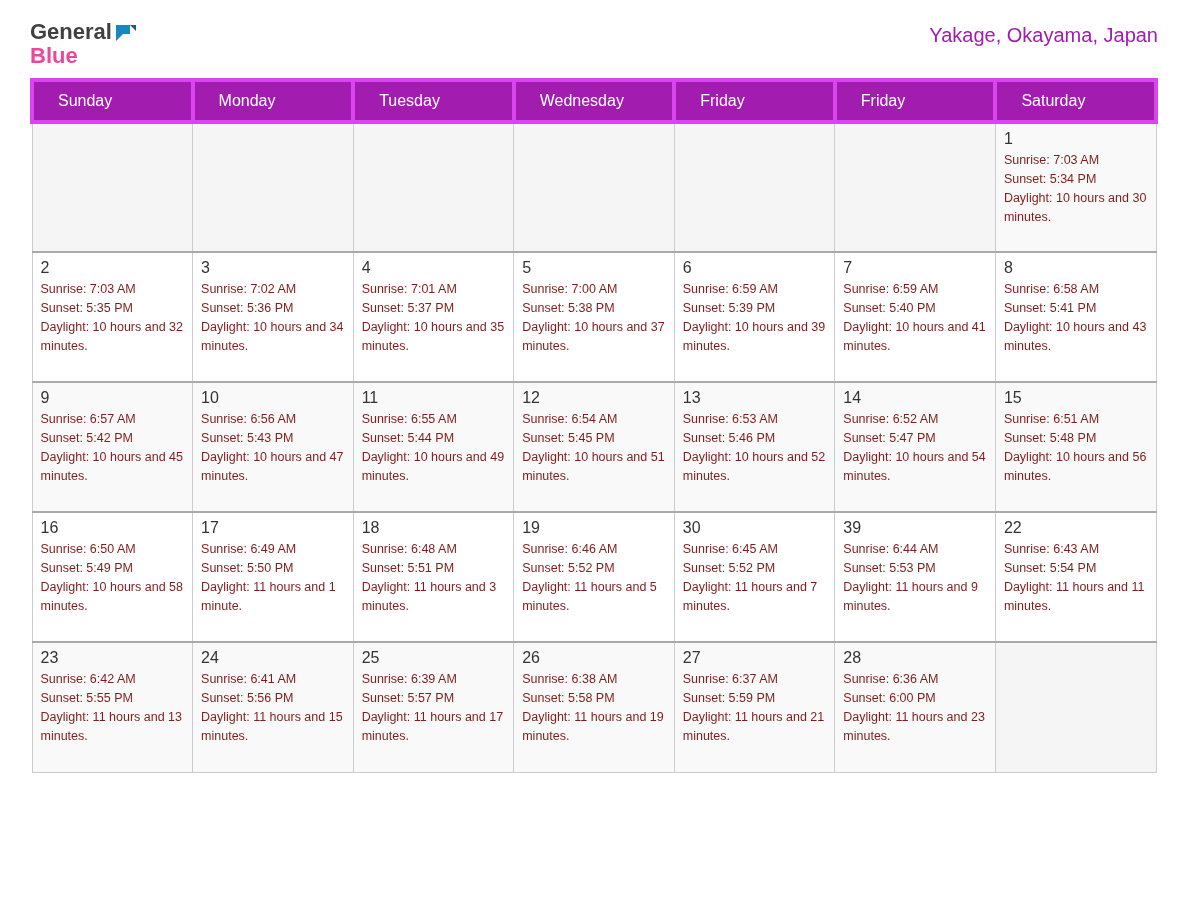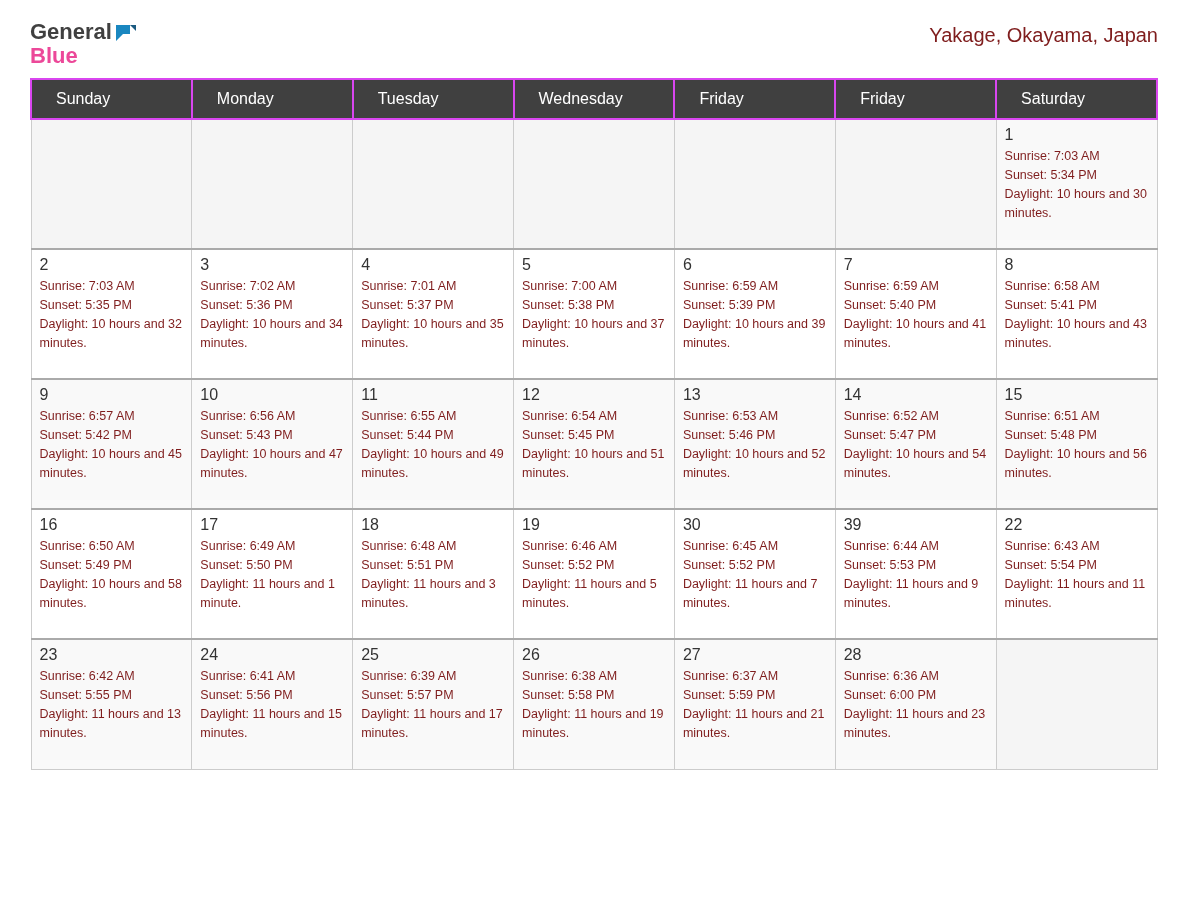--- a/index.html
+++ b/index.html
@@ -40,36 +40,36 @@
       text-align: right;
     }
     .month-year {
       font-size: 48px;
       font-weight: normal;
       color: #222;
       line-height: 1.1;
     }
     .location {
       font-size: 20px;
-      color: #7f1d1d;
+      color: #a21caf;
       margin-top: 4px;
     }
     .calendar {
       width: 100%;
       border-collapse: collapse;
       margin-top: 8px;
     }
     .calendar thead th {
-      background-color: #404040;
+      background-color: #a21caf;
       color: #fff;
       padding: 10px 24px;
       text-align: left;
       font-size: 16px;
       font-weight: normal;
-      border: 2px solid #d946ef;
+      border: 4px solid #d946ef;
     }
     .calendar tbody td {
       vertical-align: top;
       padding: 6px 8px;
       border: 1px solid #ccc;
       width: calc(100% / 7);
       min-height: 110px;
       height: 130px;
       font-size: 13px;
       color: #333;

